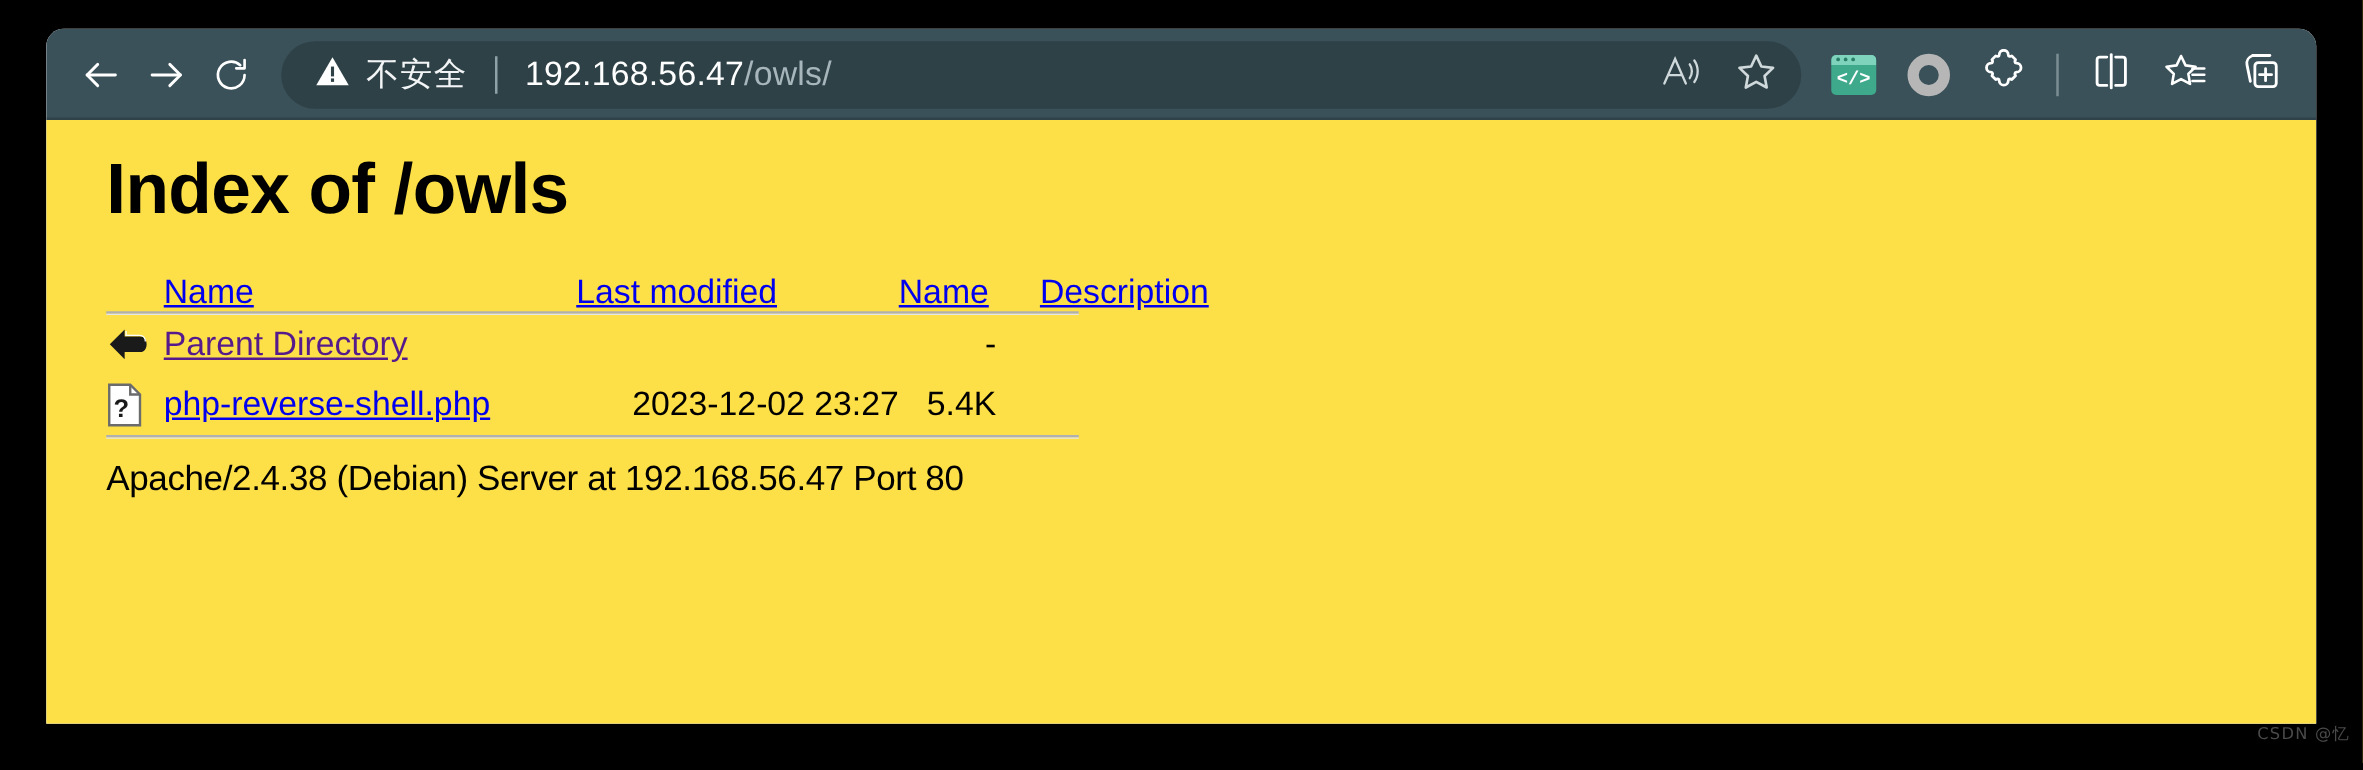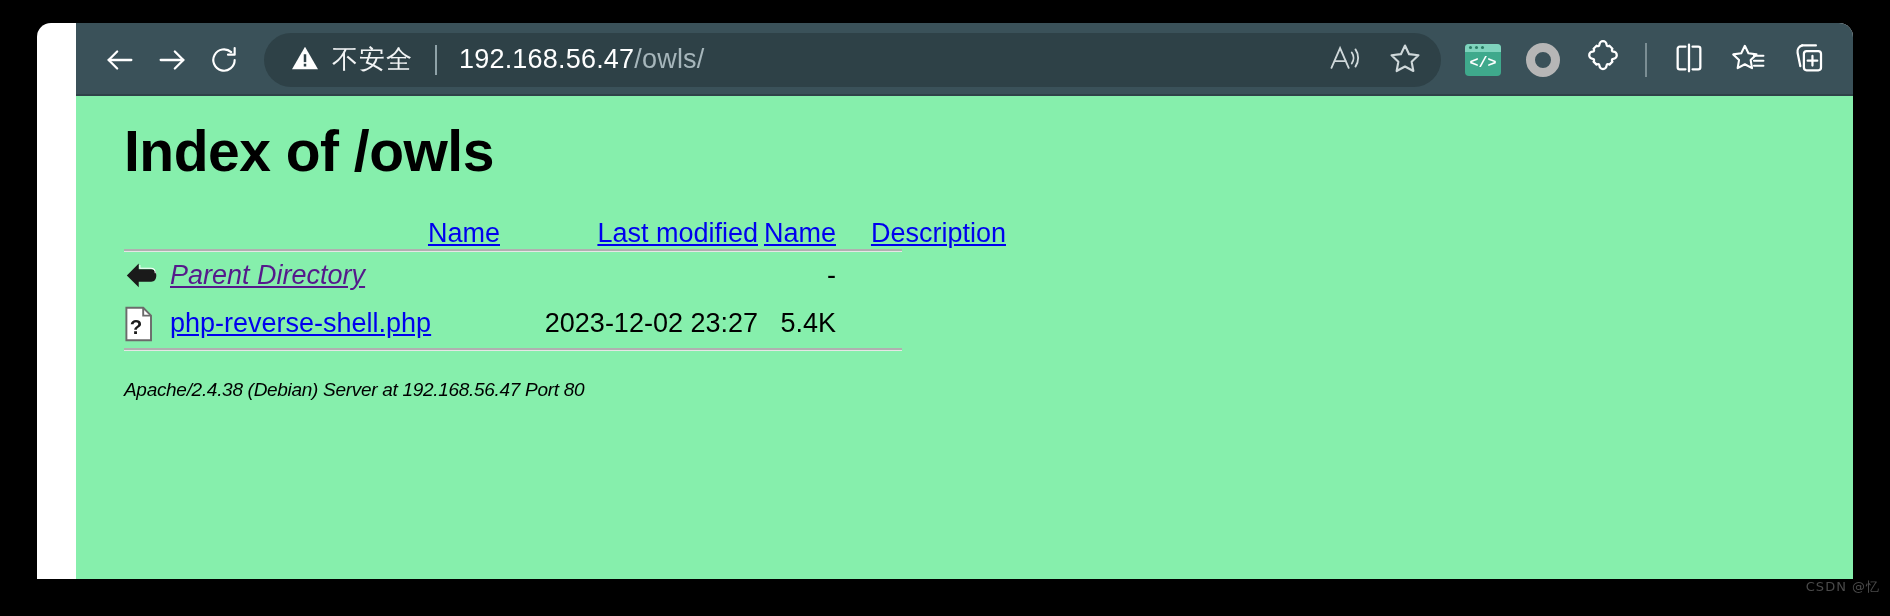--- a/index.html
+++ b/index.html
@@ -24,21 +24,20 @@
     position: absolute;
     left: 37px;
     top: 23px;
     width: 1816px;
     height: 556px;
     border-radius: 14px 14px 0 0;
     overflow: hidden;
     background: #ffffff;
     display: flex;
     flex-direction: column;
-    padding-left: 39px;
   }
 
   
   #toolbar {
     height: 73px;
     background: #3a5159;
     display: flex;
     align-items: center;
     padding: 0 16px 0 18px;
     flex: 0 0 auto;
@@ -180,21 +179,21 @@
   }
   .gray-donut {
     width: 34px; height: 34px;
     border-radius: 50%;
     border: 9px solid #b6b6b6;
   }
 
   
   #page {
     flex: 1 1 auto;
-    background: #86efac;
+    background: #fde047;
     padding: 26px 0 0 48px;
     overflow: hidden;
     position: relative;
   }
 
   #page-title {
     font-family: "Liberation Sans", sans-serif;
     font-size: 57px;
     font-weight: bold;
     color: #000000;
@@ -212,21 +211,21 @@
   table.listing { border-collapse: collapse; }
   table.listing td, table.listing th { padding: 0; vertical-align: bottom; }
 
   .col-icon   { width: 46px; }
   .col-name   { width: 330px; }
   .col-date   { width: 258px; }
   .col-size   { width: 78px; }
   .col-desc   { width: 170px; }
 
   th.hdr {
-    text-align: right;
+    text-align: left;
     padding-bottom: 14px;
     font-weight: normal;
   }
   th.hdr a, .link {
     color: #0000ee;
     text-decoration: underline;
     font-size: 27px;
   }
   th.hdr.left-pad { text-align: right; }
 
@@ -242,37 +241,36 @@
   }
 
   td.cell-name { padding-right: 4px; white-space: nowrap; }
   td.cell-date { white-space: nowrap; text-align: right; }
   td.cell-size { white-space: nowrap; text-align: right; padding-right: 2px;}
   td.cell-desc { white-space: nowrap; }
 
   tr.file-row td { height: 48px; vertical-align: middle; }
 
   a.name-link { color: #0000ee; text-decoration: underline; }
-  a.name-link.visited { color: #551a8b; font-style: italic; }
+  a.name-link.visited { color: #551a8b; }
 
   
   .icon-back {
     width: 34px; height: 30px;
     display: block;
   }
   .icon-unknown {
     width: 30px; height: 36px;
     display: block;
   }
 
   #footer-line {
-    margin-top: 28px;
+    margin-top: 16px;
     font-family: "Liberation Sans", sans-serif;
-    font-style: italic;
-    font-size: 19px;
+    font-size: 28px;
     color: #000000;
     letter-spacing: -0.3px;
   }
 
   #watermark {
     position: absolute;
     right: 10px;
     bottom: 20px;
     font-size: 13px;
     color: #4a4a4a;

